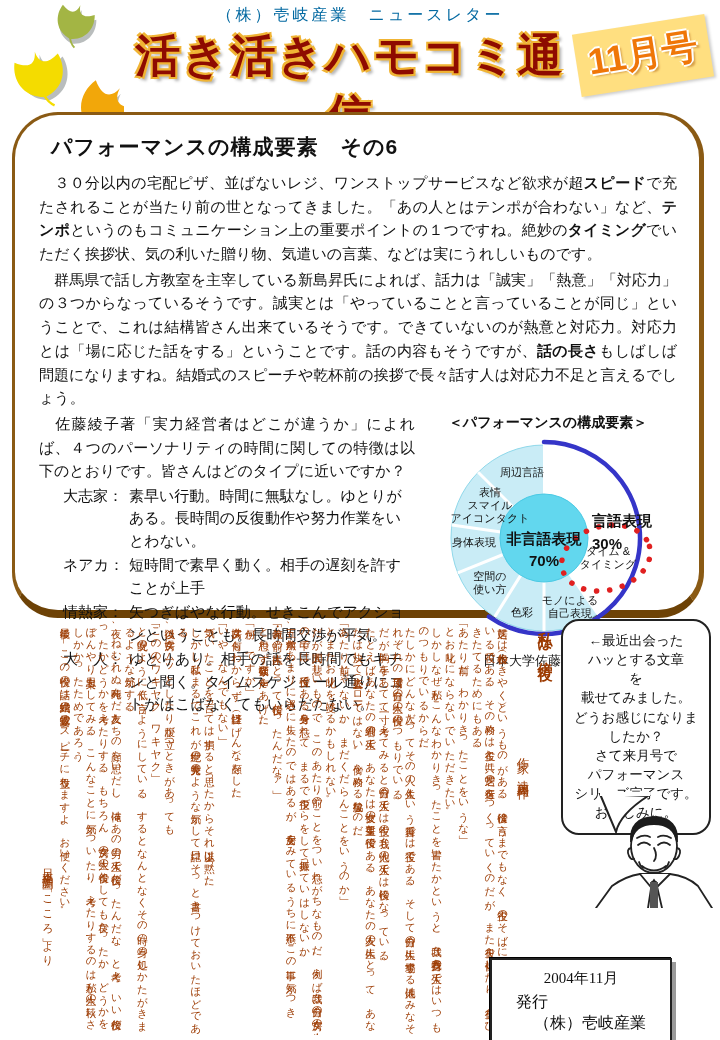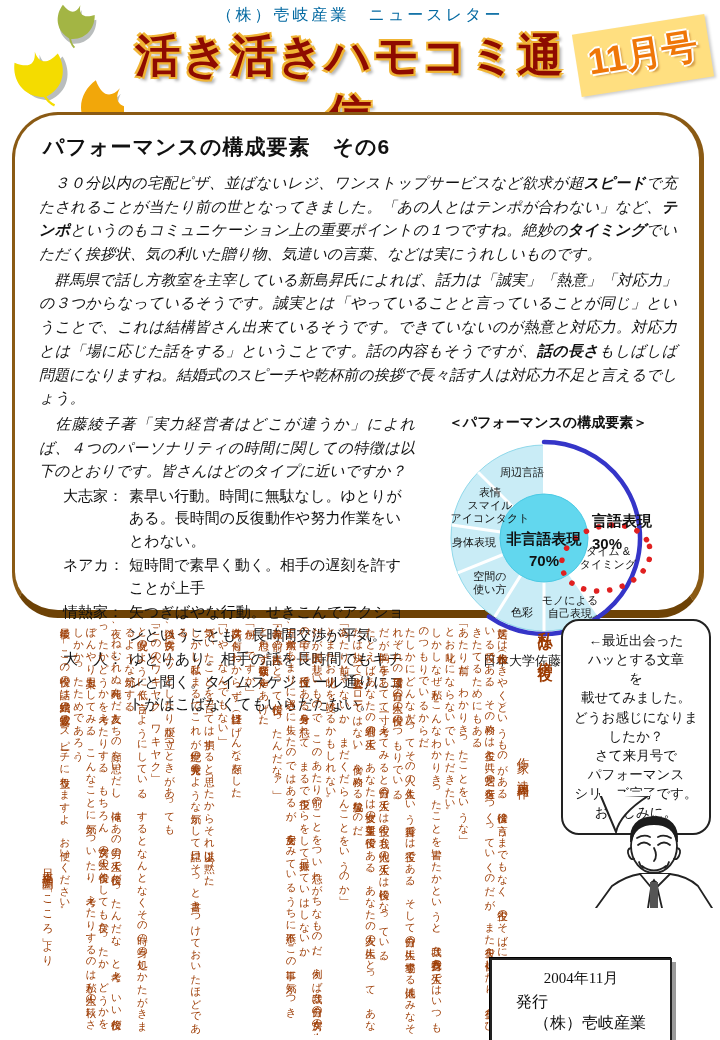--- a/index.html
+++ b/index.html
@@ -17,22 +17,22 @@
                background:#ffdf80;padding:6px 12px 8px;box-shadow:2px 2px 3px #cfcfcf;}
   .issue-badge span{font-size:36px;font-weight:bold;color:#ef7608;
                text-shadow:-2px 0 0 #fff,2px 0 0 #fff,0 -2px 0 #fff,0 2px 0 #fff,3px 3px 2px #d8a14a;}
   .leaves{position:absolute;left:4px;top:0;}
 
   
   .article-box{position:absolute;left:12px;top:112px;width:692px;height:506px;
                box-sizing:border-box;border:3px solid #8a5a14;border-right-width:5px;
                border-bottom:8px solid #6d4206;border-radius:46px;
                padding:16px 22px 10px 24px;background:#fff;}
-  .article-heading{font-size:21px;font-weight:bold;letter-spacing:1px;margin:2px 4px 10px;}
-  .para{font-size:15px;line-height:1.58;margin:0 0 2px;text-align:justify;font-style:italic;}
+  .article-heading{font-size:21px;font-weight:bold;letter-spacing:1px;margin:2px 12px 10px;}
+  .para{font-size:15px;line-height:1.58;margin:0 0 2px;text-align:justify;}
   .para .b{font-weight:bold;}
   .chart-wrap{float:right;width:258px;margin:2px 0 0 4px;text-align:center;}
   .chart-caption{font-size:14px;font-weight:bold;margin:0 0 2px;text-align:center;}
   .chart-attribution{font-size:13px;margin:2px 0 0;}
   .type-list{margin:2px 0 0 24px;}
   .type-row{display:flex;font-size:15px;line-height:1.5;margin:2px 0;}
   .type-label{flex:0 0 66px;white-space:nowrap;}
   .type-text{flex:1;}
 
   

